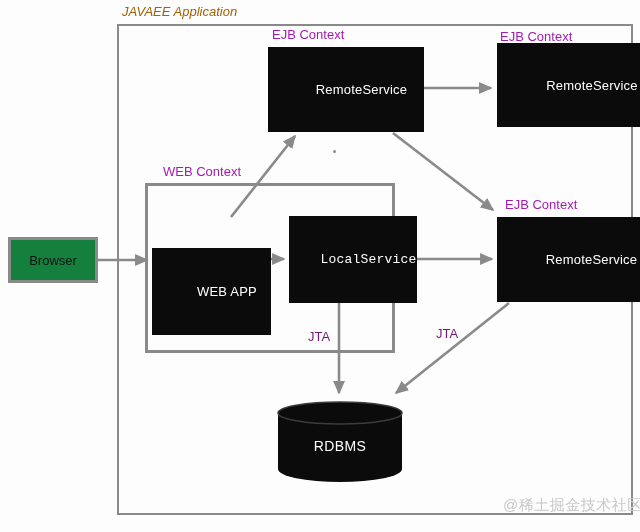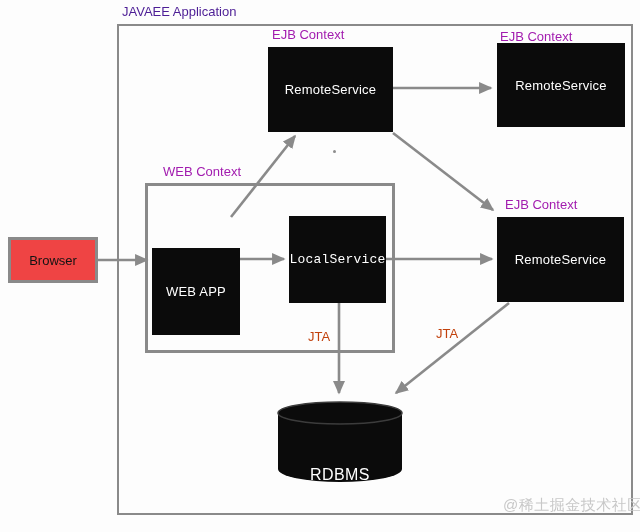--- a/index.html
+++ b/index.html
@@ -12,40 +12,40 @@
   .frame{
     position:absolute;background:transparent;
     border:3px solid var(--line,#8a8a8a);
     box-sizing:border-box;
   }
   .frame.outer{border-width:2.5px;}
   .node{
     position:absolute;background:var(--node_bg,#0b0b0b);
     color:var(--node_text,#ffffff);
     display:flex;align-items:center;justify-content:center;
-    font-size:13px;letter-spacing:.2px;
+    font-size:13px;letter-spacing:.2px;padding-left:31px;
   }
   .ctx-label{
     position:absolute;font-size:13px;color:#a21caf;
     line-height:1.1;white-space:nowrap;
   }
   .title-label{
-    position:absolute;font-size:13px;color:#4c1d95;white-space:nowrap;
+    position:absolute;font-size:13px;color:#a16207;white-space:nowrap;font-style:italic;
   }
   .plain-box{
-    position:absolute;background:#ef4444;border:3px solid var(--line,#8a8a8a);
+    position:absolute;background:#15803d;border:3px solid var(--line,#8a8a8a);
     box-sizing:border-box;display:flex;align-items:center;justify-content:center;
     font-size:13px;color:#131313;
   }
   .jta{
-    position:absolute;font-size:13px;color:#c2410c;white-space:nowrap;
+    position:absolute;font-size:13px;color:#701a75;white-space:nowrap;
   }
   .cyl-label{
-    position:absolute;color:var(--node_text,#ffffff);font-size:16px;
-    text-align:center;letter-spacing:.4px;margin-top:28px;
+    position:absolute;color:var(--node_text,#ffffff);font-size:14px;
+    text-align:center;letter-spacing:.4px;
   }
   .watermark{
     position:absolute;font-size:15px;color:var(--watermark,#c8c8c8);
     white-space:nowrap;letter-spacing:.5px;
   }
   .dot{
     position:absolute;width:3px;height:3px;border-radius:50%;
     background:#8d8d8d;
   }
   svg.connectors{position:absolute;left:0;top:0;pointer-events:none;}

